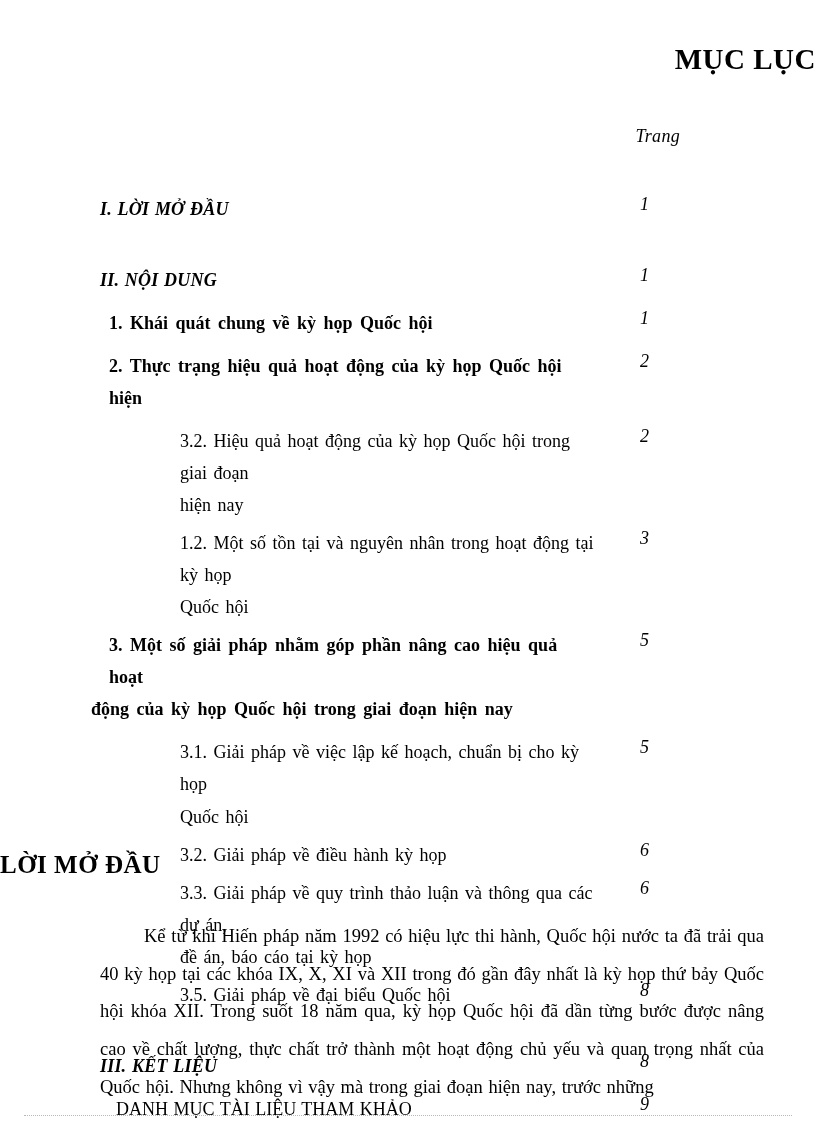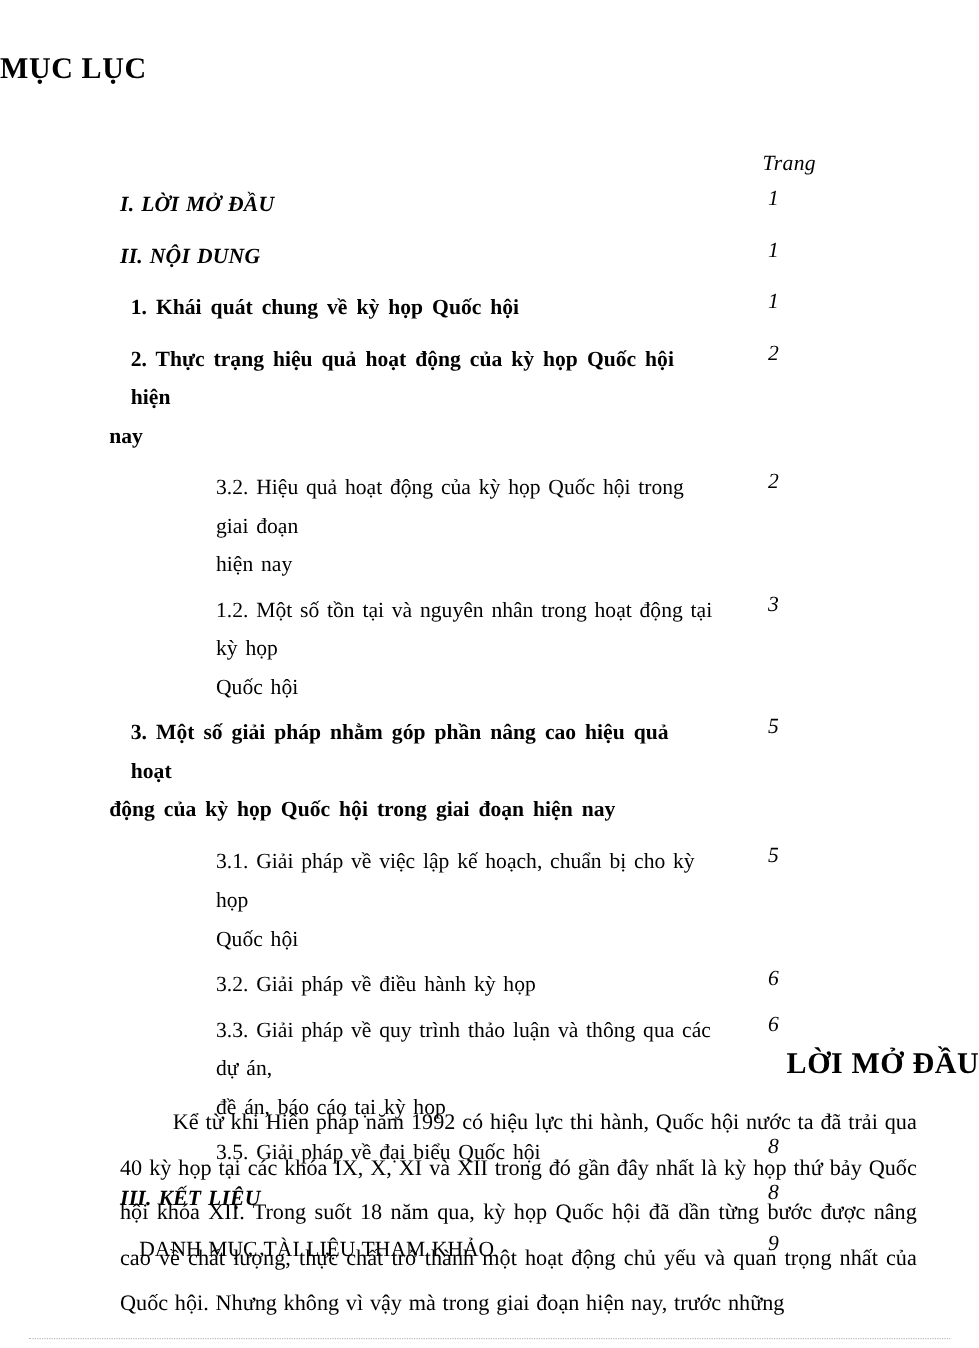--- a/index.html
+++ b/index.html
@@ -22,22 +22,22 @@
     height: 1123px;
     box-sizing: border-box;
   }
 
   
   .doc-title {
     position: absolute;
     left: 0;
     top: 44px;
     width: 816px;
-    text-align: left;
-    font-size: 25px;
+    text-align: right;
+    font-size: 29px;
     font-weight: bold;
     letter-spacing: 0.5px;
     line-height: 1.1;
   }
 
   
   .toc {
     position: absolute;
     left: 100px;
     top: 126px;
@@ -81,20 +81,21 @@
     font-style: italic;
     font-size: 18px;
   }
 
   
   .lvl-roman .toc-text {
     font-weight: bold;
     font-style: italic;
     margin-left: 0px;
     letter-spacing: 0.2px;
+    margin-top: 39px;
   }
   .lvl-1 .toc-text {
     font-weight: bold;
     margin-left: 9px;
     word-spacing: 3px;
   }
   .lvl-2 .toc-text {
     margin-left: 32px;
     text-indent: 0;
     padding-left: 48px;
@@ -106,25 +107,24 @@
   }
 
   .toc-row.tight { margin-bottom: 6px; }
 
   
   .section-title {
     position: absolute;
     left: 0;
     top: 851px;
     width: 816px;
-    text-align: right;
+    text-align: left;
     font-size: 25px;
     font-weight: bold;
     letter-spacing: 0.5px;
-    margin-top: 22px;
   }
 
   
   .body-text {
     position: absolute;
     left: 100px;
     top: 918px;
     width: 664px;
     font-size: 18.5px;
     line-height: 2.04;
@@ -164,21 +164,20 @@
         <div class="toc-row lvl-roman">
           <span class="toc-text">II. NỘI DUNG</span>
           <span class="toc-page">1</span>
         </div>
         <div class="toc-row lvl-1">
           <span class="toc-text">1.  Khái quát chung  về kỳ họp  Quốc hội</span>
           <span class="toc-page">1</span>
         </div>
         <div class="toc-row lvl-1">
           <span class="toc-text">2. Thực trạng hiệu quả hoạt động của kỳ họp  Quốc hội hiện</span>
-          <span class="toc-text" style="margin-left: -9px;">nay</span>
           <span class="toc-page">2</span>
         </div>
         <div class="toc-row lvl-2 tight">
           <span class="toc-text">3.2. Hiệu quả hoạt  động của kỳ họp  Quốc hội trong giai đoạn</span>
           <span class="toc-text">hiện nay</span>
           <span class="toc-page">2</span>
         </div>
         <div class="toc-row lvl-2 tight">
           <span class="toc-text">1.2. Một số tồn tại và nguyên  nhân trong hoạt động tại kỳ họp</span>
           <span class="toc-text">Quốc hội</span>

